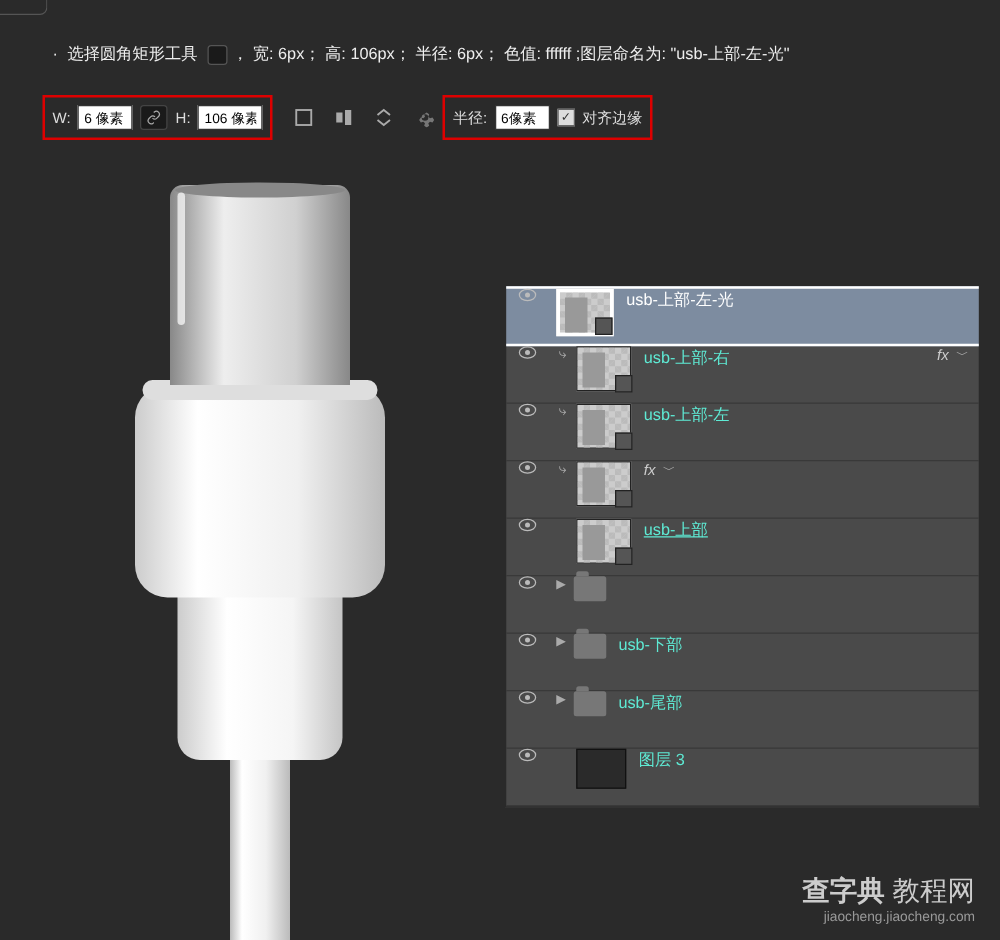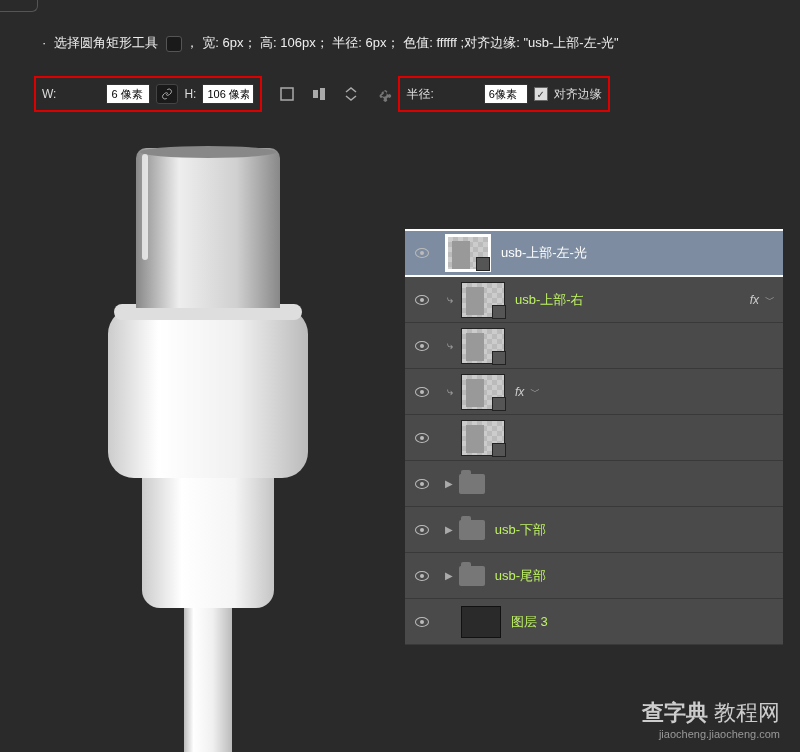--- a/index.html
+++ b/index.html
@@ -6,49 +6,49 @@
 body { background: #2a2a2a; width: 800px; height: 752px; position: relative; overflow: hidden; color: #ccc; }
 .topbar-line { position: absolute; top: 0; left: 0; width: 38px; height: 12px; border-bottom: 1px solid #555; border-right: 1px solid #555; border-bottom-right-radius: 6px; }
 .instruction { position: absolute; top: 34px; left: 42px; font-size: 13px; color: #eee; }
 .instruction .bullet { margin-right: 4px; }
 .tool-icon-small { display: inline-block; width: 16px; height: 16px; background: #1a1a1a; border-radius: 3px; vertical-align: middle; margin: 0 4px; border: 1px solid #555; }
 .options-bar { position: absolute; top: 74px; left: 34px; height: 40px; display: flex; align-items: center; gap: 6px; font-size: 12px; }
 .hlbox { border: 2px solid #dd0000; padding: 4px 6px; display: flex; align-items: center; gap: 6px; height: 36px; }
 .hlbox2 { border: 2px solid #dd0000; padding: 4px 6px; display: flex; align-items: center; gap: 6px; height: 36px; }
 .label { color: #ddd; }
 .input-field { background: #fff; color: #000; border: 1px solid #333; padding: 2px 4px; font-size: 11px; width: 52px; height: 20px; text-align: left; }
-.input-field.small { width: 44px; margin-left: 44px; }
+.input-field.small { width: 44px; }
 .link-icon { width: 22px; height: 20px; background: #1a1a1a; border: 1px solid #444; border-radius: 3px; display: flex; align-items: center; justify-content: center; color: #aaa; font-size: 11px; }
 .mid-icons { display: flex; align-items: center; gap: 14px; padding: 0 10px; }
 .mid-icon { width: 18px; height: 18px; display: flex; align-items: center; justify-content: center; color: #aaa; }
 .gear { width: 16px; height: 16px; }
 .checkbox { width: 14px; height: 14px; background: #ddd; border: 1px solid #666; display: inline-flex; align-items: center; justify-content: center; font-size: 10px; color: #333; }
 .canvas { position: absolute; top: 128px; left: 28px; width: 360px; height: 560px; }
 .usb-draw { position: relative; width: 100%; height: 100%; }
 .usb-tail { position: absolute; top: 470px; left: 156px; width: 48px; height: 200px; background: linear-gradient(90deg, #bbb 0%, #fff 20%, #f0f0f0 60%, #bbb 100%); border-radius: 6px 6px 0 0; }
 .usb-bottom { position: absolute; top: 310px; left: 114px; width: 132px; height: 170px; background: linear-gradient(90deg, #ccc 0%, #fff 30%, #f5f5f5 70%, #c5c5c5 100%); border-radius: 18px; }
 .usb-mid { position: absolute; top: 180px; left: 80px; width: 200px; height: 170px; background: linear-gradient(90deg, #ccc 0%, #fff 25%, #f0f0f0 65%, #bbb 100%); border-radius: 26px; }
 .usb-mid-top { position: absolute; top: 176px; left: 86px; width: 188px; height: 16px; background: #dedede; border-radius: 12px; }
 .usb-up { position: absolute; top: 20px; left: 108px; width: 144px; height: 160px; background: linear-gradient(90deg, #888 0%, #eee 30%, #d0d0d0 70%, #888 100%); border-radius: 10px 10px 0 0; }
 .usb-up-top { position: absolute; top: 18px; left: 112px; width: 136px; height: 12px; background: #888; border-radius: 50%; }
 .usb-left-light { position: absolute; top: 26px; left: 114px; width: 6px; height: 106px; background: #fff; border-radius: 6px; opacity: 0.7; }
 .layers-panel { position: absolute; top: 228px; left: 404px; width: 380px; background: #4a4a4a; border: 1px solid #2a2a2a; }
-.layer-row { display: flex; align-items: center; height: 46px; border-bottom: 1px solid #393939; position: relative; }
+.layer-row { display: flex; align-items: flex-start; height: 46px; border-bottom: 1px solid #393939; position: relative; }
 .layer-row.first { height: 48px; border-top: 2px solid #fff; border-bottom: 2px solid #fff; }
 .layer-row.selected { background: #7d8ca0; color: #fff; }
 .vis { width: 34px; display: flex; align-items: center; justify-content: center; }
 .eye { width: 14px; height: 10px; border: 1px solid #bbb; border-radius: 50%; position: relative; }
 .eye::after { content: ""; position: absolute; top: 2px; left: 4px; width: 4px; height: 4px; background: #bbb; border-radius: 50%; }
 .indent { width: 22px; display: flex; align-items: center; justify-content: center; color: #aaa; font-size: 11px; }
 .thumb { width: 44px; height: 36px; background: #ccc; border: 1px solid #222; margin-right: 10px; position: relative; }
 .thumb.first-thumb { border: 3px solid #fff; width: 46px; height: 38px; }
 .thumb .shape-ind { position: absolute; bottom: -2px; right: -2px; width: 14px; height: 14px; background: #555; border: 1px solid #222; }
 .thumb .check { position: absolute; top: 0; left: 0; width: 100%; height: 100%; background-image: linear-gradient(45deg, #bbb 25%, transparent 25%), linear-gradient(-45deg, #bbb 25%, transparent 25%), linear-gradient(45deg, transparent 75%, #bbb 75%), linear-gradient(-45deg, transparent 75%, #bbb 75%); background-size: 10px 10px; background-position: 0 0, 0 5px, 5px -5px, -5px 0px; }
 .thumb .mini { position: absolute; top: 4px; left: 4px; width: 18px; height: 28px; background: #999; }
-.layer-name { color: #bef264; font-size: 13px; flex: 1; }
+.layer-name { color: #5eead4; font-size: 13px; flex: 1; }
 .layer-row.selected .layer-name { color: #fff; }
 .layer-name.underline { text-decoration: underline; }
 .fx { color: #ccc; font-size: 12px; font-style: italic; margin-right: 6px; }
 .caret { color: #aaa; font-size: 10px; margin-right: 8px; }
 .folder-arrow { color: #aaa; margin: 0 6px; font-size: 10px; }
 .folder-icon { width: 26px; height: 20px; background: #777; border-radius: 2px; margin-right: 10px; position: relative; }
 .folder-icon::before { content: ""; position: absolute; top: -4px; left: 2px; width: 10px; height: 4px; background: #777; border-radius: 2px 2px 0 0; }
 .bg-thumb { width: 40px; height: 32px; background: #2a2a2a; border: 1px solid #111; margin-right: 10px; }
 .watermark { position: absolute; bottom: 12px; right: 20px; text-align: right; color: #ccc; }
 .wm-main { font-size: 22px; font-weight: bold; }
@@ -61,21 +61,21 @@
 <div class="topbar-line"></div>
 
 <div class="instruction">
   <span class="bullet">·</span>
   <span>选择圆角矩形工具</span>
   <span class="tool-icon-small"></span>，
   <span>宽:</span> <span>6px</span>；
   <span>高:</span> <span>106px</span>；
   <span>半径:</span> <span>6px</span>；
   <span>色值:</span> <span>ffffff</span>
-  <span>;对齐边缘:</span>
+  <span>;图层命名为:</span>
   <span>"usb-上部-左-光"</span>
 </div>
 
 <div class="options-bar">
   <div class="hlbox">
     <span class="label">W:</span>
     <input class="input-field small" value="6 像素" style="">
     <div class="link-icon">
       <svg width="12" height="12" viewBox="0 0 24 24" fill="none" stroke="#aaa" stroke-width="2">
           <path d="M10 13a5 5 0 0 0 7 0l3-3a5 5 0 0 0-7-7l-1 1"></path>
@@ -158,20 +158,21 @@
     <div class="layer-row">
       <div class="vis">
         <div class="eye"></div>
       </div>
       <div class="indent">⤷</div>
       <div class="thumb">
         <div class="check"></div>
         <div class="mini"></div>
         <div class="shape-ind"></div>
       </div>
+      <div class="layer-name">usb-上部-左</div>
     </div>
     <div class="layer-row">
       <div class="vis">
         <div class="eye"></div>
       </div>
       <div class="indent">⤷</div>
       <div class="thumb">
         <div class="check"></div>
         <div class="mini"></div>
         <div class="shape-ind"></div>
@@ -182,20 +183,21 @@
     <div class="layer-row">
       <div class="vis">
         <div class="eye"></div>
       </div>
       <div style="width: 22px;"></div>
       <div class="thumb">
         <div class="check"></div>
         <div class="mini"></div>
         <div class="shape-ind"></div>
       </div>
+      <div class="layer-name underline">usb-上部</div>
     </div>
     <div class="layer-row">
       <div class="vis">
         <div class="eye"></div>
       </div>
       <div class="folder-arrow">▶</div>
       <div class="folder-icon"></div>
     </div>
     <div class="layer-row">
       <div class="vis">

